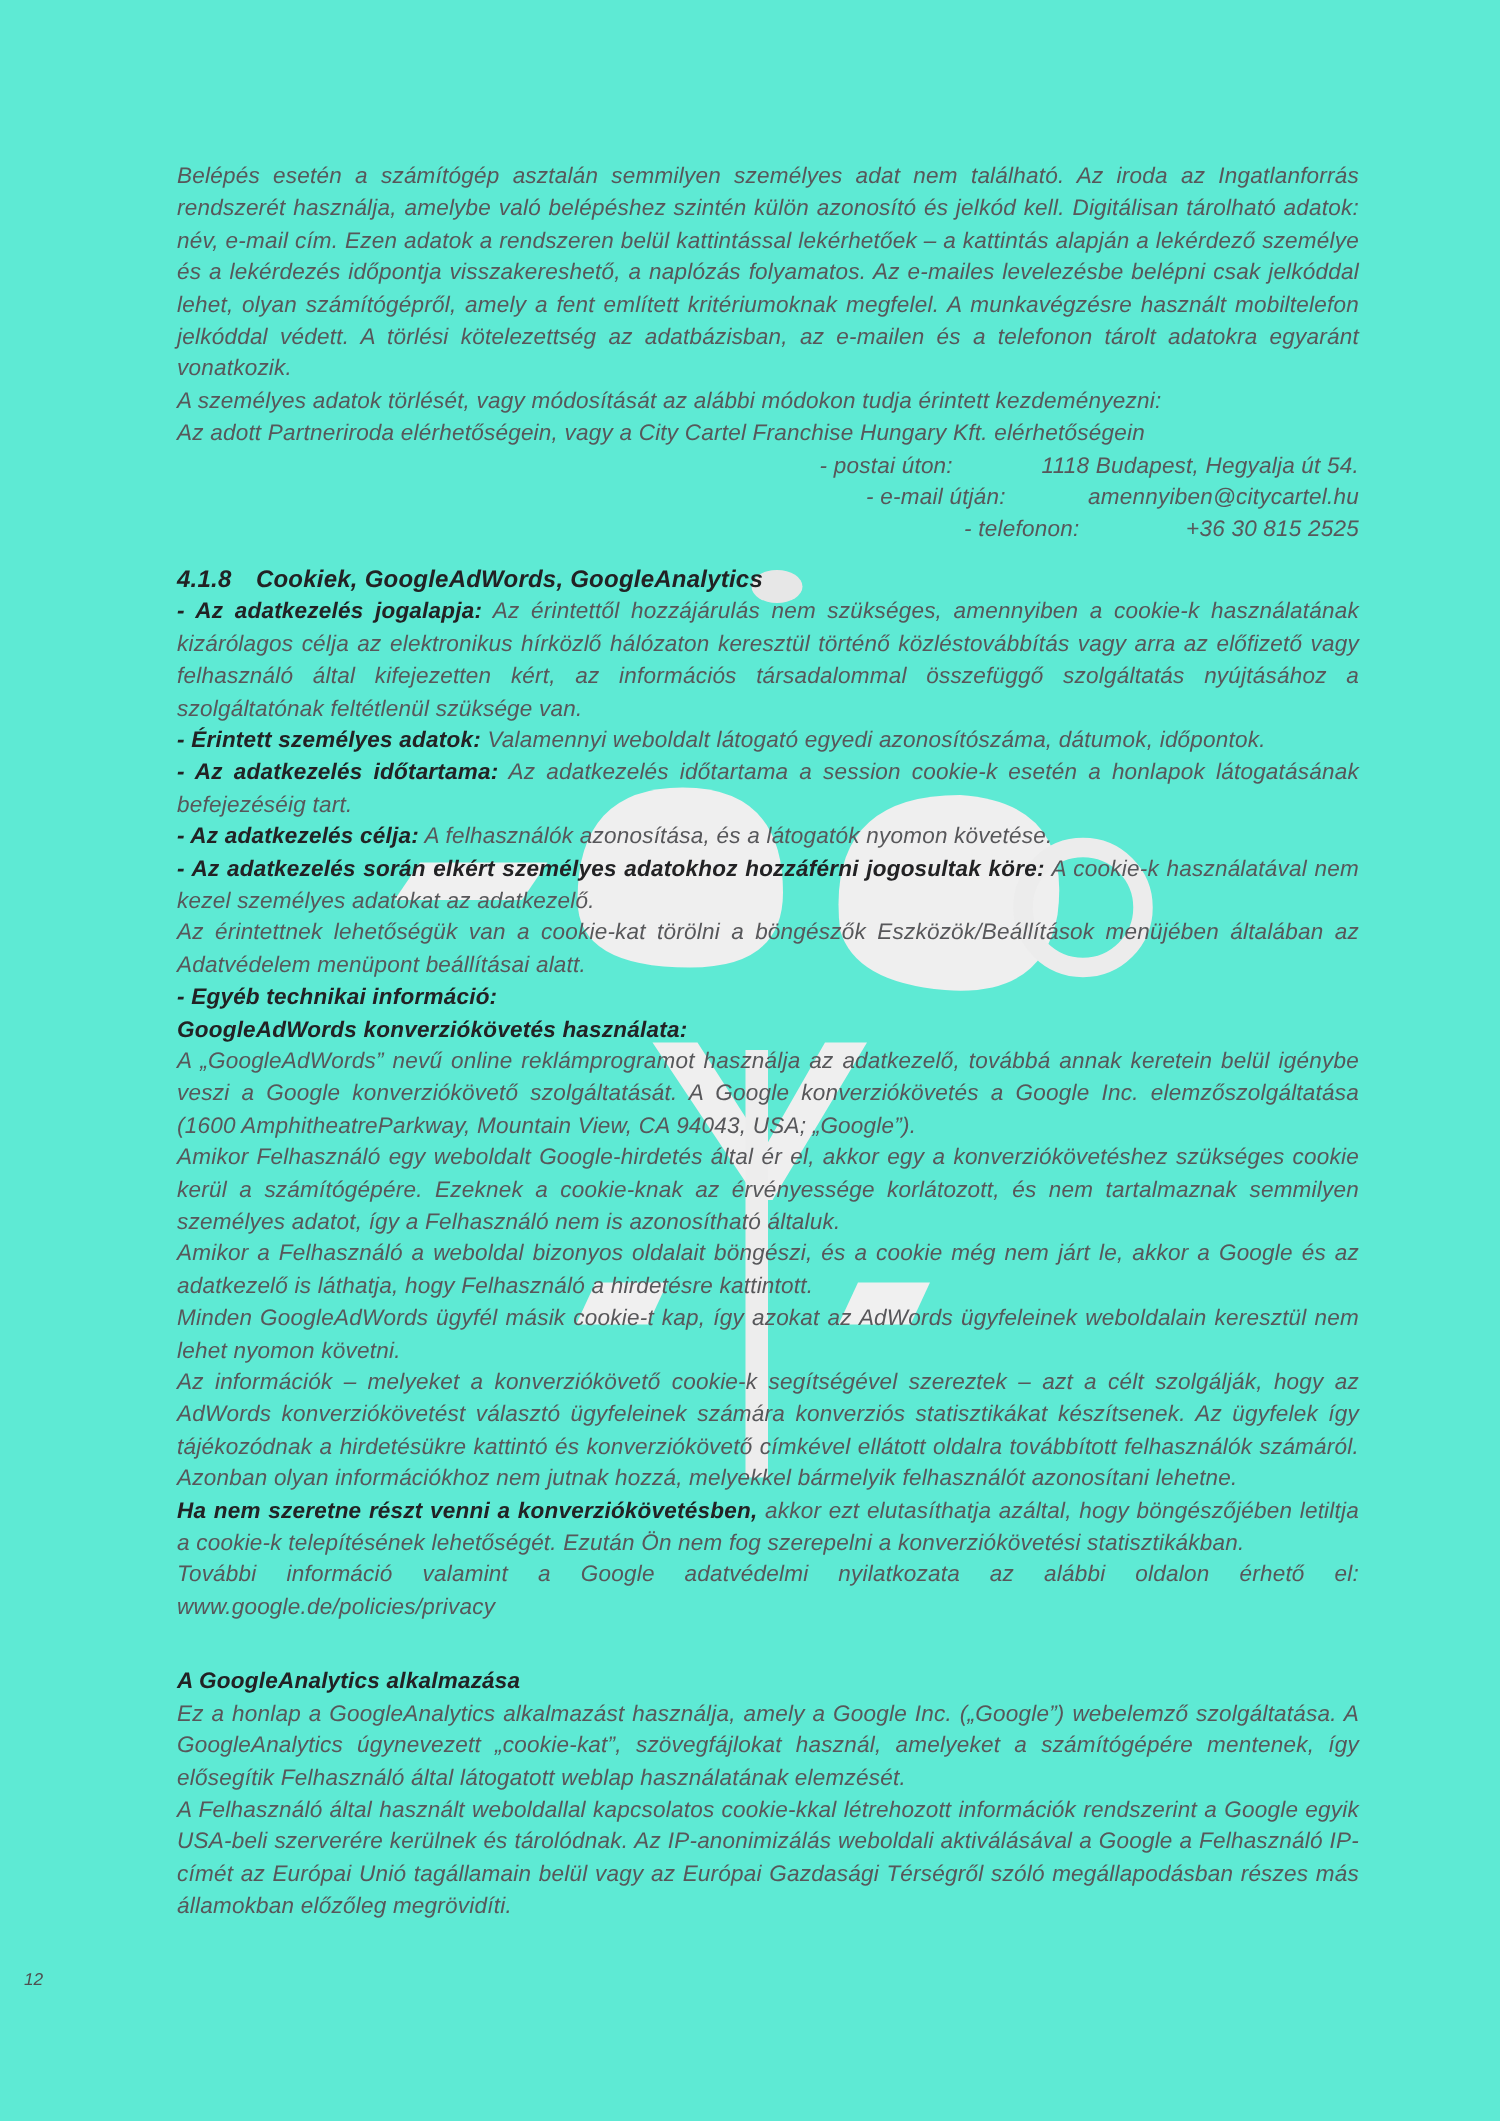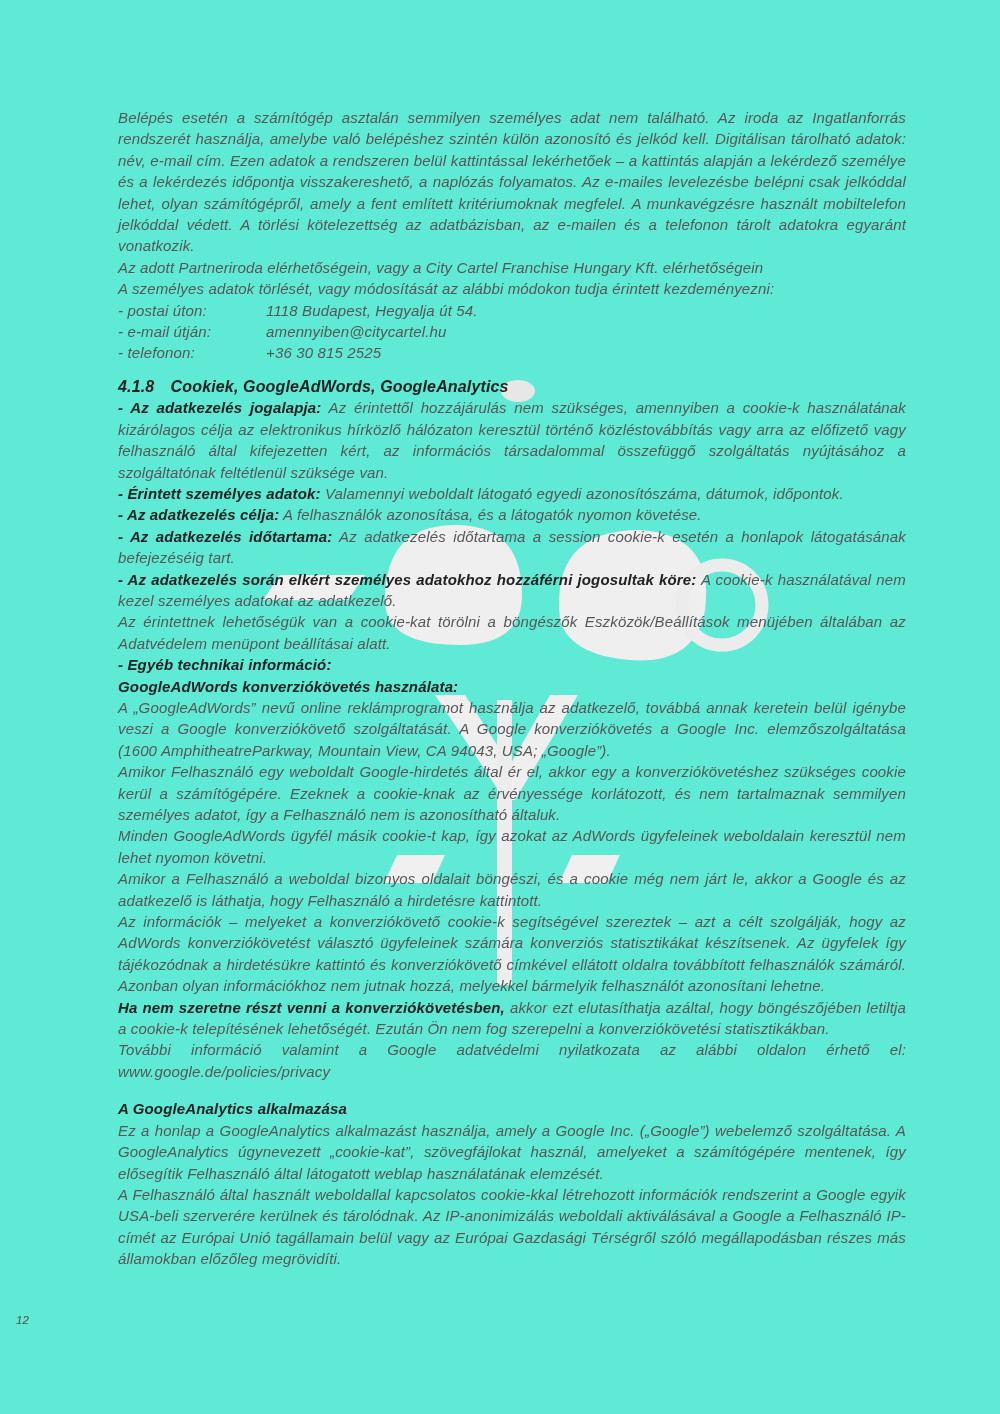--- a/index.html
+++ b/index.html
@@ -21,23 +21,23 @@
   p{margin:0;}
   .j{text-align:justify;}
   .lead{font-weight:700;color:#222224;}
   .boldline{font-weight:700;color:#222224;}
   .section-heading{
     margin:12px 0 0 0;
     font-size:16px;font-weight:700;color:#222224;
     line-height:21.4px;
   }
   .h-num{display:inline-block;width:48px;}
-  .contact-row{display:flex;}
+  .contact-row{display:flex;justify-content:flex-end;}
   .contact-label{width:148px;flex:0 0 148px;}
-  .mt{margin-top:16px;}
+  .mt{margin-top:28px;}
   .page-number{
     position:absolute;top:1314px;left:16px;width:100%;
     text-align:left;font-size:11.5px;color:#4f4f4f;z-index:1;
   }
 </style>
 </head>
 <body>
 
 <div class="page">
 
@@ -53,25 +53,25 @@
     <rect x="237" y="330" width="15" height="285" fill="#ededed"></rect>
   </svg>
 
   <div class="content">
 
     <p class="j">
       <span>Belépés esetén a számítógép asztalán semmilyen személyes adat nem található. Az iroda az Ingatlanforrás rendszerét használja, amelybe való belépéshez szintén külön azonosító és jelkód kell. Digitálisan tárolható adatok: név, e-mail cím. Ezen adatok a rendszeren belül kattintással lekérhetőek – a kattintás alapján a lekérdező személye és a lekérdezés időpontja visszakereshető, a naplózás folyamatos. Az e-mailes levelezésbe belépni csak jelkóddal lehet, olyan számítógépről, amely a fent említett kritériumoknak megfelel. A munkavégzésre használt mobiltelefon jelkóddal védett. A törlési kötelezettség az adatbázisban, az e-mailen és a telefonon tárolt adatokra egyaránt vonatkozik.</span>
     </p>
 
     <p>
-      <span>Az adott Partneriroda elérhetőségein, vagy a City Cartel Franchise Hungary Kft. elérhetőségein</span>
+      <span>A személyes adatok törlését, vagy módosítását az alábbi módokon tudja érintett kezdeményezni:</span>
     </p>
 
     <p>
-      <span>A személyes adatok törlését, vagy módosítását az alábbi módokon tudja érintett kezdeményezni:</span>
+      <span>Az adott Partneriroda elérhetőségein, vagy a City Cartel Franchise Hungary Kft. elérhetőségein</span>
     </p>
 
     <div class="contact-row">
       <span class="contact-label">- postai úton:</span>
       <span>1118 Budapest, Hegyalja út 54.</span>
     </div>
     <div class="contact-row">
       <span class="contact-label">- e-mail útján:</span>
       <span>amennyiben@citycartel.hu</span>
     </div>
@@ -85,24 +85,24 @@
       <span>Cookiek, GoogleAdWords, GoogleAnalytics</span>
     </h3>
 
     <p class="j">
       <span class="lead">- Az adatkezelés jogalapja:</span><span> Az érintettől hozzájárulás nem szükséges, amennyiben a cookie-k használatának kizárólagos célja az elektronikus hírközlő hálózaton keresztül történő közléstovábbítás vagy arra az előfizető vagy felhasználó által kifejezetten kért, az információs társadalommal összefüggő szolgáltatás nyújtásához a szolgáltatónak feltétlenül szüksége van.</span>
     </p>
     <p class="j">
       <span class="lead">- Érintett személyes adatok:</span><span> Valamennyi weboldalt látogató egyedi azonosítószáma, dátumok, időpontok.</span>
     </p>
     <p class="j">
-      <span class="lead">- Az adatkezelés célja:</span><span> A felhasználók azonosítása, és a látogatók nyomon követése.</span>
+      <span class="lead">- Az adatkezelés időtartama:</span><span> Az adatkezelés időtartama a session cookie-k esetén a honlapok látogatásának befejezéséig tart.</span>
     </p>
     <p class="j">
-      <span class="lead">- Az adatkezelés időtartama:</span><span> Az adatkezelés időtartama a session cookie-k esetén a honlapok látogatásának befejezéséig tart.</span>
+      <span class="lead">- Az adatkezelés célja:</span><span> A felhasználók azonosítása, és a látogatók nyomon követése.</span>
     </p>
     <p class="j">
       <span class="lead">- Az adatkezelés során elkért személyes adatokhoz hozzáférni jogosultak köre:</span><span> A cookie-k használatával nem kezel személyes adatokat az adatkezelő.</span>
     </p>
 
     <p class="j">
       <span>Az érintettnek lehetőségük van a cookie-kat törölni a böngészők Eszközök/Beállítások menüjében általában az Adatvédelem menüpont beállításai alatt.</span>
     </p>
 
     <p class="boldline">
@@ -113,24 +113,24 @@
       <span>GoogleAdWords konverziókövetés használata:</span>
     </p>
 
     <p class="j">
       <span>A „GoogleAdWords” nevű online reklámprogramot használja az adatkezelő, továbbá annak keretein belül igénybe veszi a Google konverziókövető szolgáltatását. A Google konverziókövetés a Google Inc. elemzőszolgáltatása (1600 AmphitheatreParkway, Mountain View, CA 94043, USA; „Google”).</span>
     </p>
     <p class="j">
       <span>Amikor Felhasználó egy weboldalt Google-hirdetés által ér el, akkor egy a konverziókövetéshez szükséges cookie kerül a számítógépére. Ezeknek a cookie-knak az érvényessége korlátozott, és nem tartalmaznak semmilyen személyes adatot, így a Felhasználó nem is azonosítható általuk.</span>
     </p>
     <p class="j">
-      <span>Minden GoogleAdWords ügyfél másik cookie-t kap, így azokat az AdWords ügyfeleinek weboldalain keresztül nem lehet nyomon követni.</span>
+      <span>Amikor a Felhasználó a weboldal bizonyos oldalait böngészi, és a cookie még nem járt le, akkor a Google és az adatkezelő is láthatja, hogy Felhasználó a hirdetésre kattintott.</span>
     </p>
     <p class="j">
-      <span>Amikor a Felhasználó a weboldal bizonyos oldalait böngészi, és a cookie még nem járt le, akkor a Google és az adatkezelő is láthatja, hogy Felhasználó a hirdetésre kattintott.</span>
+      <span>Minden GoogleAdWords ügyfél másik cookie-t kap, így azokat az AdWords ügyfeleinek weboldalain keresztül nem lehet nyomon követni.</span>
     </p>
     <p class="j">
       <span>Az információk – melyeket a konverziókövető cookie-k segítségével szereztek – azt a célt szolgálják, hogy az AdWords konverziókövetést választó ügyfeleinek számára konverziós statisztikákat készítsenek. Az ügyfelek így tájékozódnak a hirdetésükre kattintó és konverziókövető címkével ellátott oldalra továbbított felhasználók számáról. Azonban olyan információkhoz nem jutnak hozzá, melyekkel bármelyik felhasználót azonosítani lehetne.</span>
     </p>
 
     <p class="j">
       <span class="lead">Ha nem szeretne részt venni a konverziókövetésben,</span><span> akkor ezt elutasíthatja azáltal, hogy böngészőjében letiltja a cookie-k telepítésének lehetőségét. Ezután Ön nem fog szerepelni a konverziókövetési statisztikákban.</span>
     </p>
 
     <p class="j">

